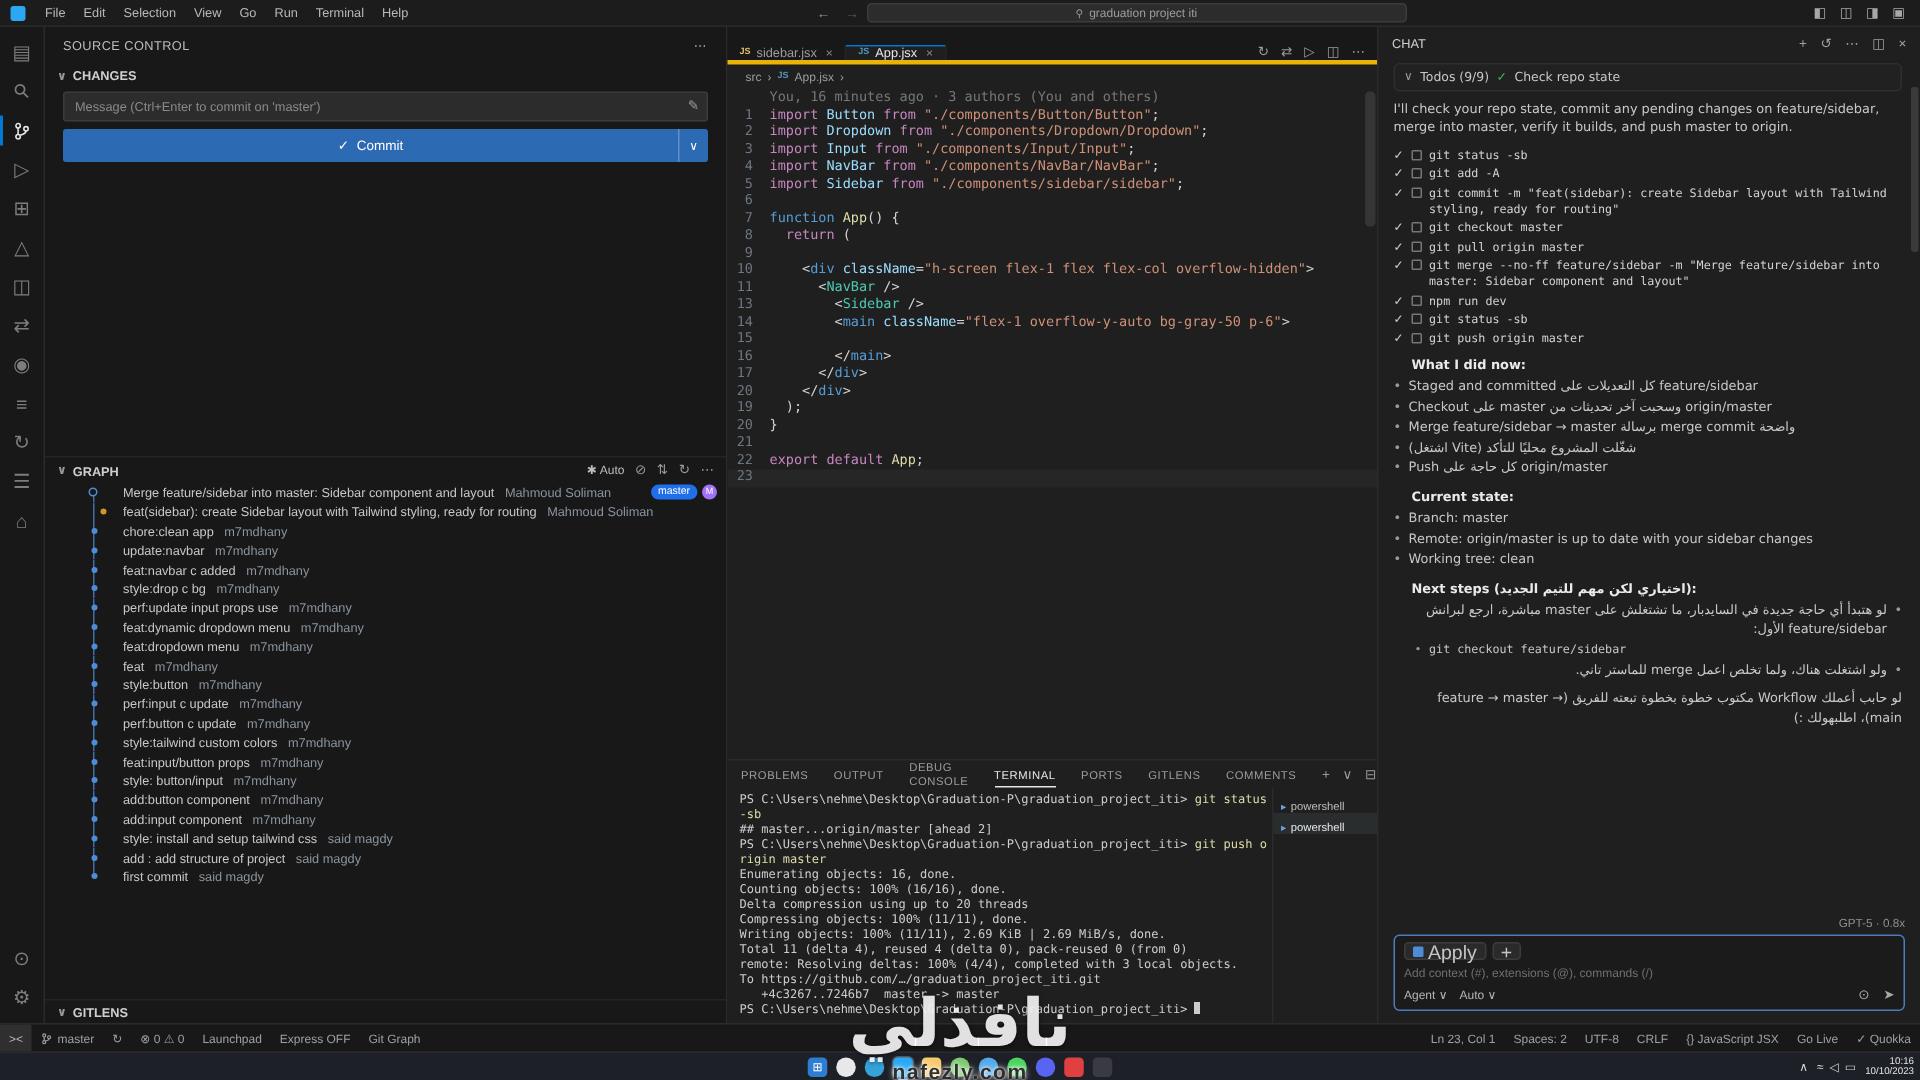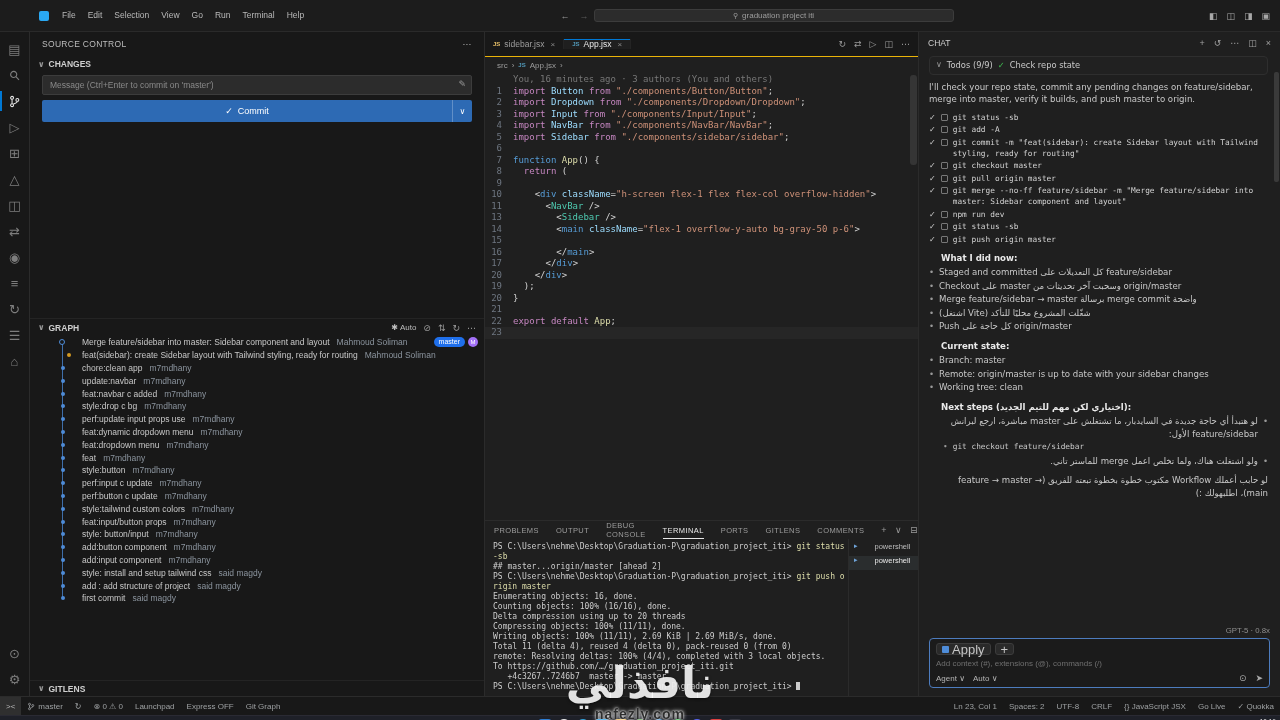--- a/index.html
+++ b/index.html
@@ -1,21 +1,21 @@
 <!DOCTYPE html>
 <html style="--accent: #0078d4; --commit-blue: #2d6ab4; --badge-blue: #1f6feb; --avatar-purple: #a371f7; --check-green: #3fb950; --cmd-yellow: #dcdcaa;"><head>
 <meta charset="utf-8">
 <style>
   * { box-sizing: border-box; margin: 0; padding: 0; }
   html,body { width:1280px; height:720px; overflow:hidden; }
   body { font-family:"Liberation Sans","DejaVu Sans",sans-serif; background:#1f1f1f; color:#ccc; font-size:9px; }
   #screen { position:relative; width:1280px; height:720px; overflow:hidden; background:#1f1f1f; }
 
   
-  .titlebar { height:32px; background:#1c1c1c; border-bottom:1px solid #2a2a2a; display:flex; align-items:center;padding-left:32px; }
+  .titlebar { height:18px; background:#1c1c1c; border-bottom:1px solid #2a2a2a; display:flex; align-items:center; }
   .vslogo { width:10px; height:10px; margin:0 7px; background:#2aa8f2; border-radius:2px; flex:none; }
   .menu-item { padding:0 6px; font-size:8.5px; color:#b9b9b9; line-height:17px; cursor:default; }
   .tb-spacer { flex:1; }
   .nav-arrow { color:#9a9a9a; font-size:9px; padding:0 5px; }
   .nav-arrow.dim { color:#5c5c5c; }
   .cmd-center { width:360px; height:13px; background:#2c2c2c; border:1px solid #3c3c3c; border-radius:3px; color:#9d9d9d; font-size:8px; display:flex; align-items:center; justify-content:center; gap:4px; }
   .tb-icons { display:flex; gap:9px; margin:0 10px; color:#a8a8a8; font-size:9px; }
 
   
   .main { display:flex; height:664px; }
@@ -55,21 +55,21 @@
   .dot.head { left:4.5px; width:6px; height:6px; margin-top:-3.5px; background:#181818; border:1.5px solid #4e8cd8; }
   .c-msg { margin-left:28px; color:#c8c8c8; }
   .c-author { margin-left:7px; color:#8b949e; }
   .badges { position:absolute; right:6px; top:1px; display:flex; align-items:center; gap:3px; }
   .badge { background:var(--badge-blue,#1f6feb); color:#fff; font-size:7px; padding:0 5px; height:10px; line-height:10px; border-radius:5px; }
   .avatar { width:10px; height:10px; border-radius:50%; background:var(--avatar-purple,#a371f7); color:#fff; font-size:6px; display:flex; align-items:center; justify-content:center; }
   .gitlens-head { margin-top:auto; border-top:1px solid #242424; }
 
   
   .center { width:433px; display:flex; flex-direction:column; background:#1f1f1f; }
-  .editor-tabs { height:25px; background:#181818; display:flex; align-items:center; border-bottom:1px solid #eab308; }
+  .editor-tabs { height:25px; background:#181818; display:flex; align-items:flex-end; border-bottom:3px solid #eab308; }
   .tab { display:flex; align-items:center; gap:4px; padding:0 8px; font-size:8.5px; color:#9d9d9d; background:#181818; border-right:1px solid #242424; position:relative; }
   .tab.active { background:#1f1f1f; color:#e7e7e7; }
   .tab.active::before { content:''; position:absolute; left:0; right:0; top:0; height:1px; background:#0078d4; }
   .tab-ico { font-size:6px; font-weight:bold; }
   .tab-close { color:#8a8a8a; font-size:8px; margin-left:2px; }
   .tab-actions { margin-left:auto; display:flex; align-items:center; gap:8px; padding:0 8px; color:#9a9a9a; font-size:9px; }
   .breadcrumb { height:16px; display:flex; align-items:center; gap:4px; padding:0 12px; font-size:8px; color:#9d9d9d; }
   .bc-ico { color:#519aba; font-size:6px; font-weight:bold; }
 
   .code-area { position:relative; flex:1; overflow:hidden; padding-top:1px; }
@@ -88,21 +88,21 @@
   .panel-tabs { height:18px; display:flex; align-items:center; gap:17px; padding:0 9px; font-size:7.5px; color:#9d9d9d; letter-spacing:.4px; }
   .ptab { height:100%; display:flex; align-items:center; }
   .ptab.active { color:#e7e7e7; box-shadow:inset 0 -1px 0 #e7e7e7; }
   .panel-acts { margin-left:auto; display:flex; gap:8px; color:#9a9a9a; font-size:9px; }
   .panel-body { flex:1; display:flex; overflow:hidden; }
   .terminal { flex:1; padding:3px 0 0 8px; font-family:"DejaVu Sans Mono","Liberation Mono",monospace; font-size:8px; line-height:10px; color:#cccccc; overflow:hidden; }
   .t-line { white-space:pre; }
   .t-cmd { color:var(--cmd-yellow,#dcdcaa); }
   .cursor { display:inline-block; width:4px; height:8px; background:#cccccc; vertical-align:-1px; }
   .term-side { width:70px; border-left:1px solid #2b2b2b; padding-top:3px; font-size:7.5px; color:#bdbdbd; }
-  .proc-row { height:14px; display:flex; align-items:flex-start; gap:17px; padding:0 5px; }
+  .proc-row { height:14px; display:flex; align-items:flex-end; gap:3px; padding:0 5px; }
   .proc-row.active { background:#2a2d2e; color:#e7e7e7; }
   .proc-ico { color:#6ea3d8; font-size:7px; }
 
   
   .chat { width:362px; border-left:1px solid #2b2b2b; background:#1f1f1f; display:flex; flex-direction:column; position:relative; }
   .chat-head { height:22px; display:flex; align-items:center; gap:6px; padding:0 9px; font-size:8.5px; color:#cfcfcf; }
   .chat-head-icons { margin-left:auto; display:flex; gap:9px; color:#a0a0a0; font-size:9px; }
   .chat-body { flex:1; overflow:hidden; padding:2px 12px 0 10px; font-family:"DejaVu Sans","Liberation Sans",sans-serif; font-size:8.6px; line-height:12.5px; color:#c8c8c8; }
   .todos-box { display:flex; align-items:center; gap:5px; border:1px solid #2e2e2e; background:#212121; border-radius:4px; padding:2px 6px; margin-bottom:6px; font-size:8.3px; }
   .green { color:var(--check-green,#3fb950); }

